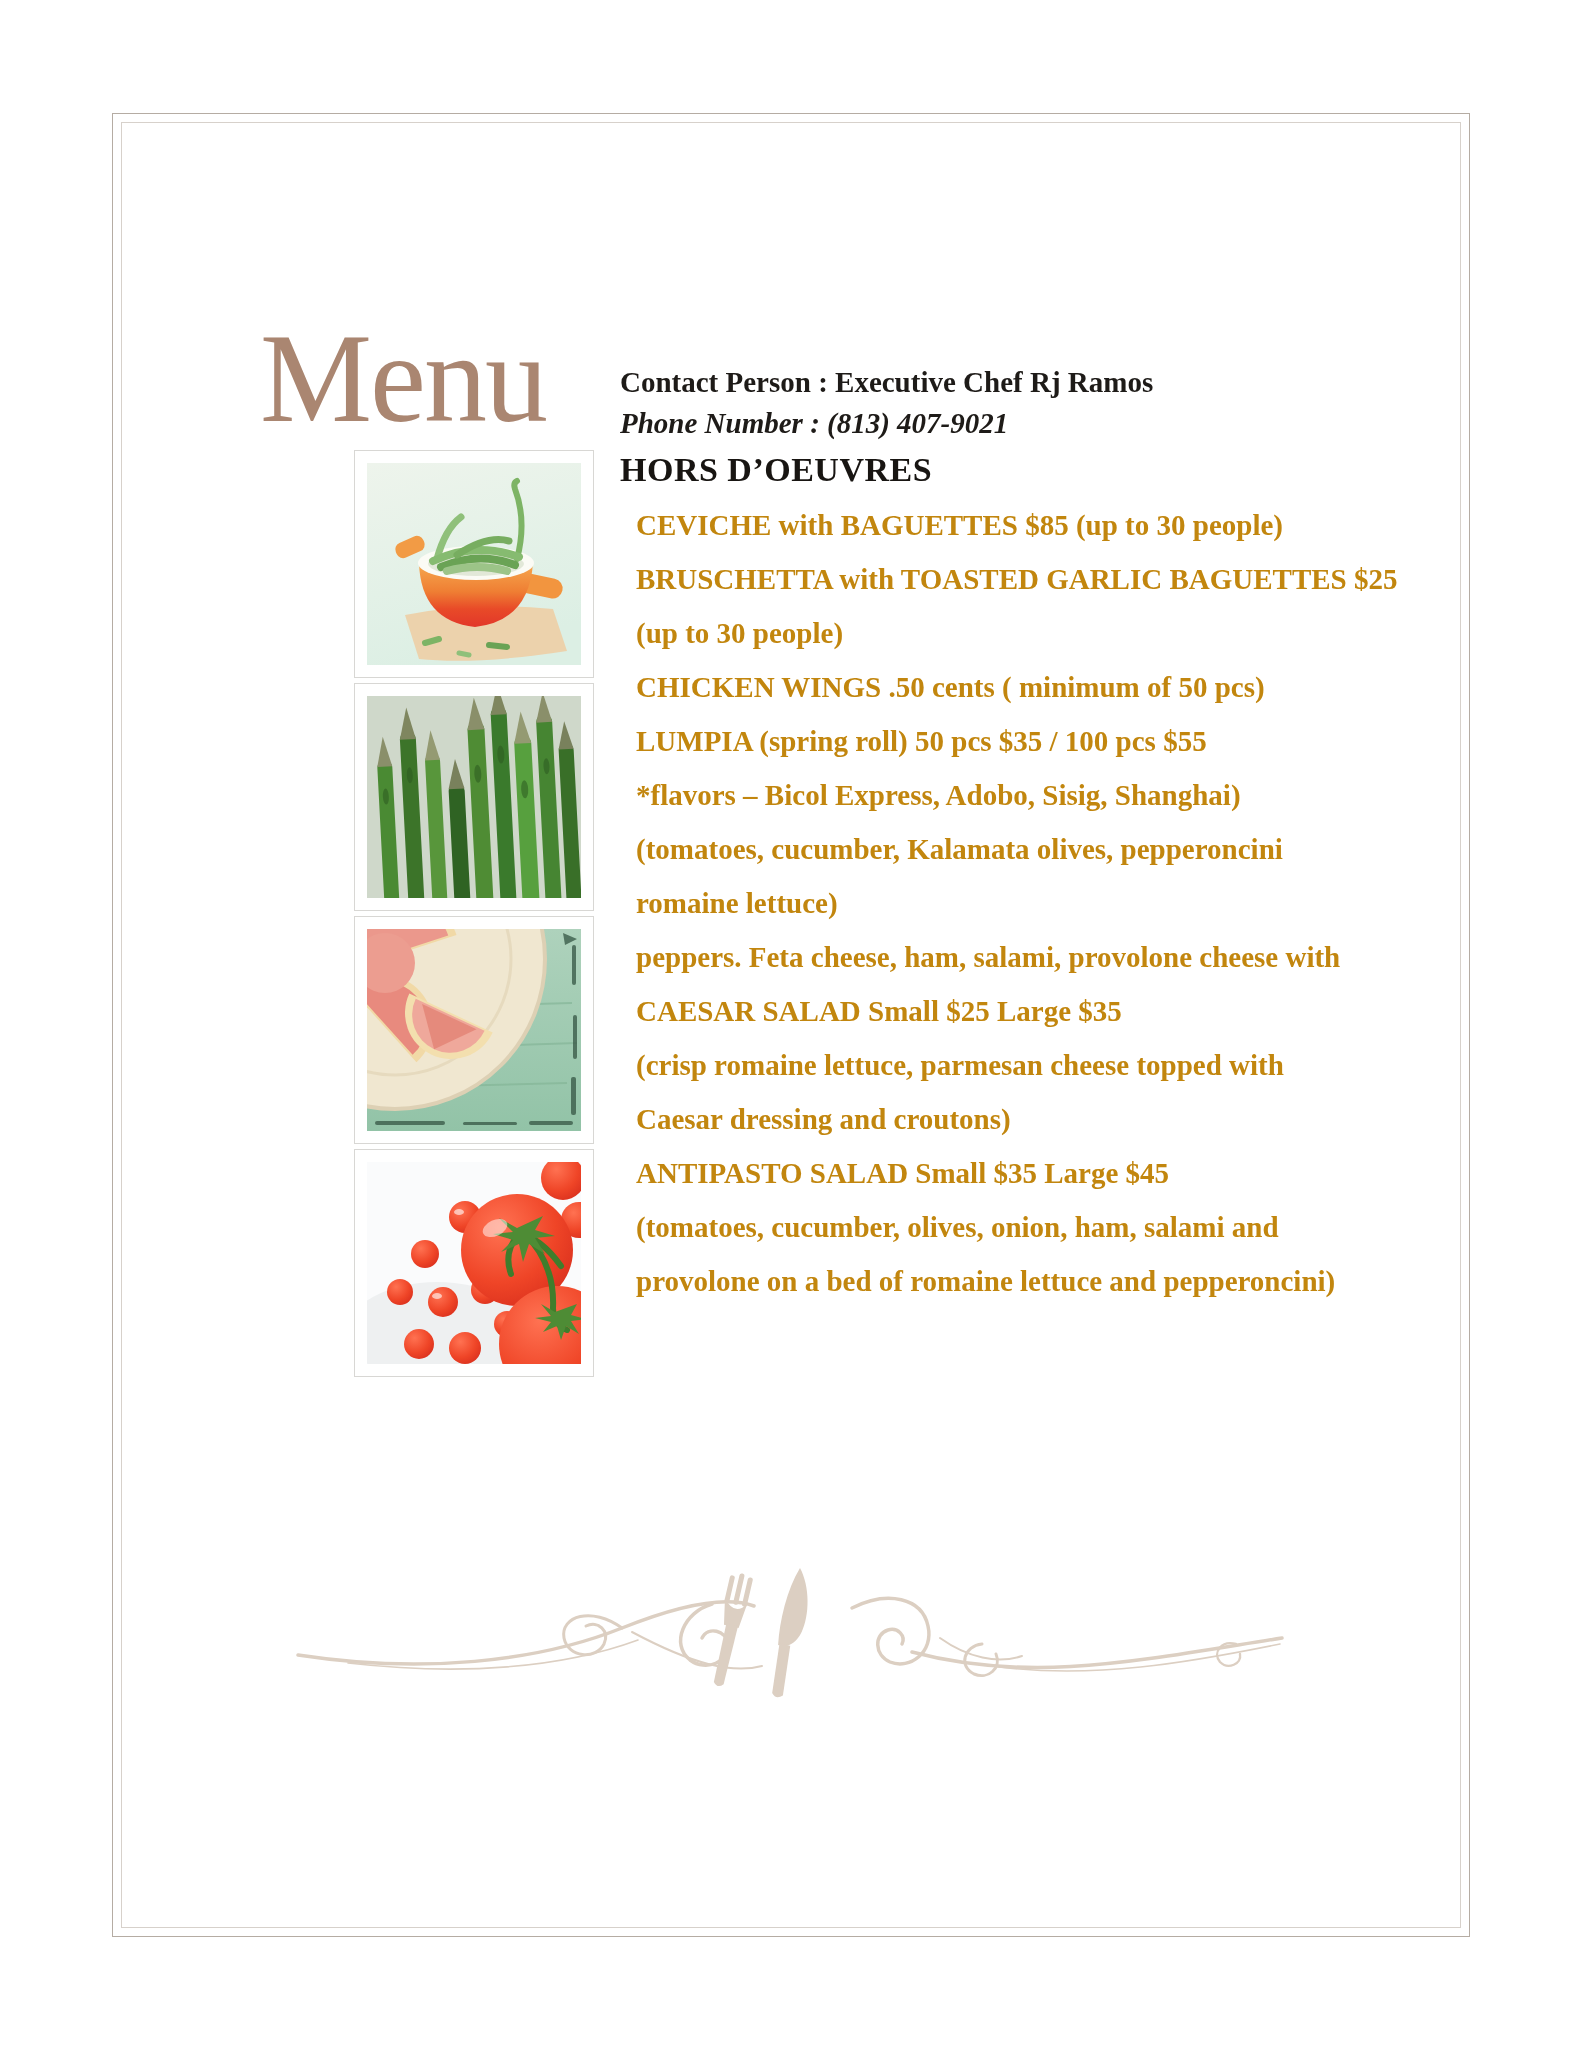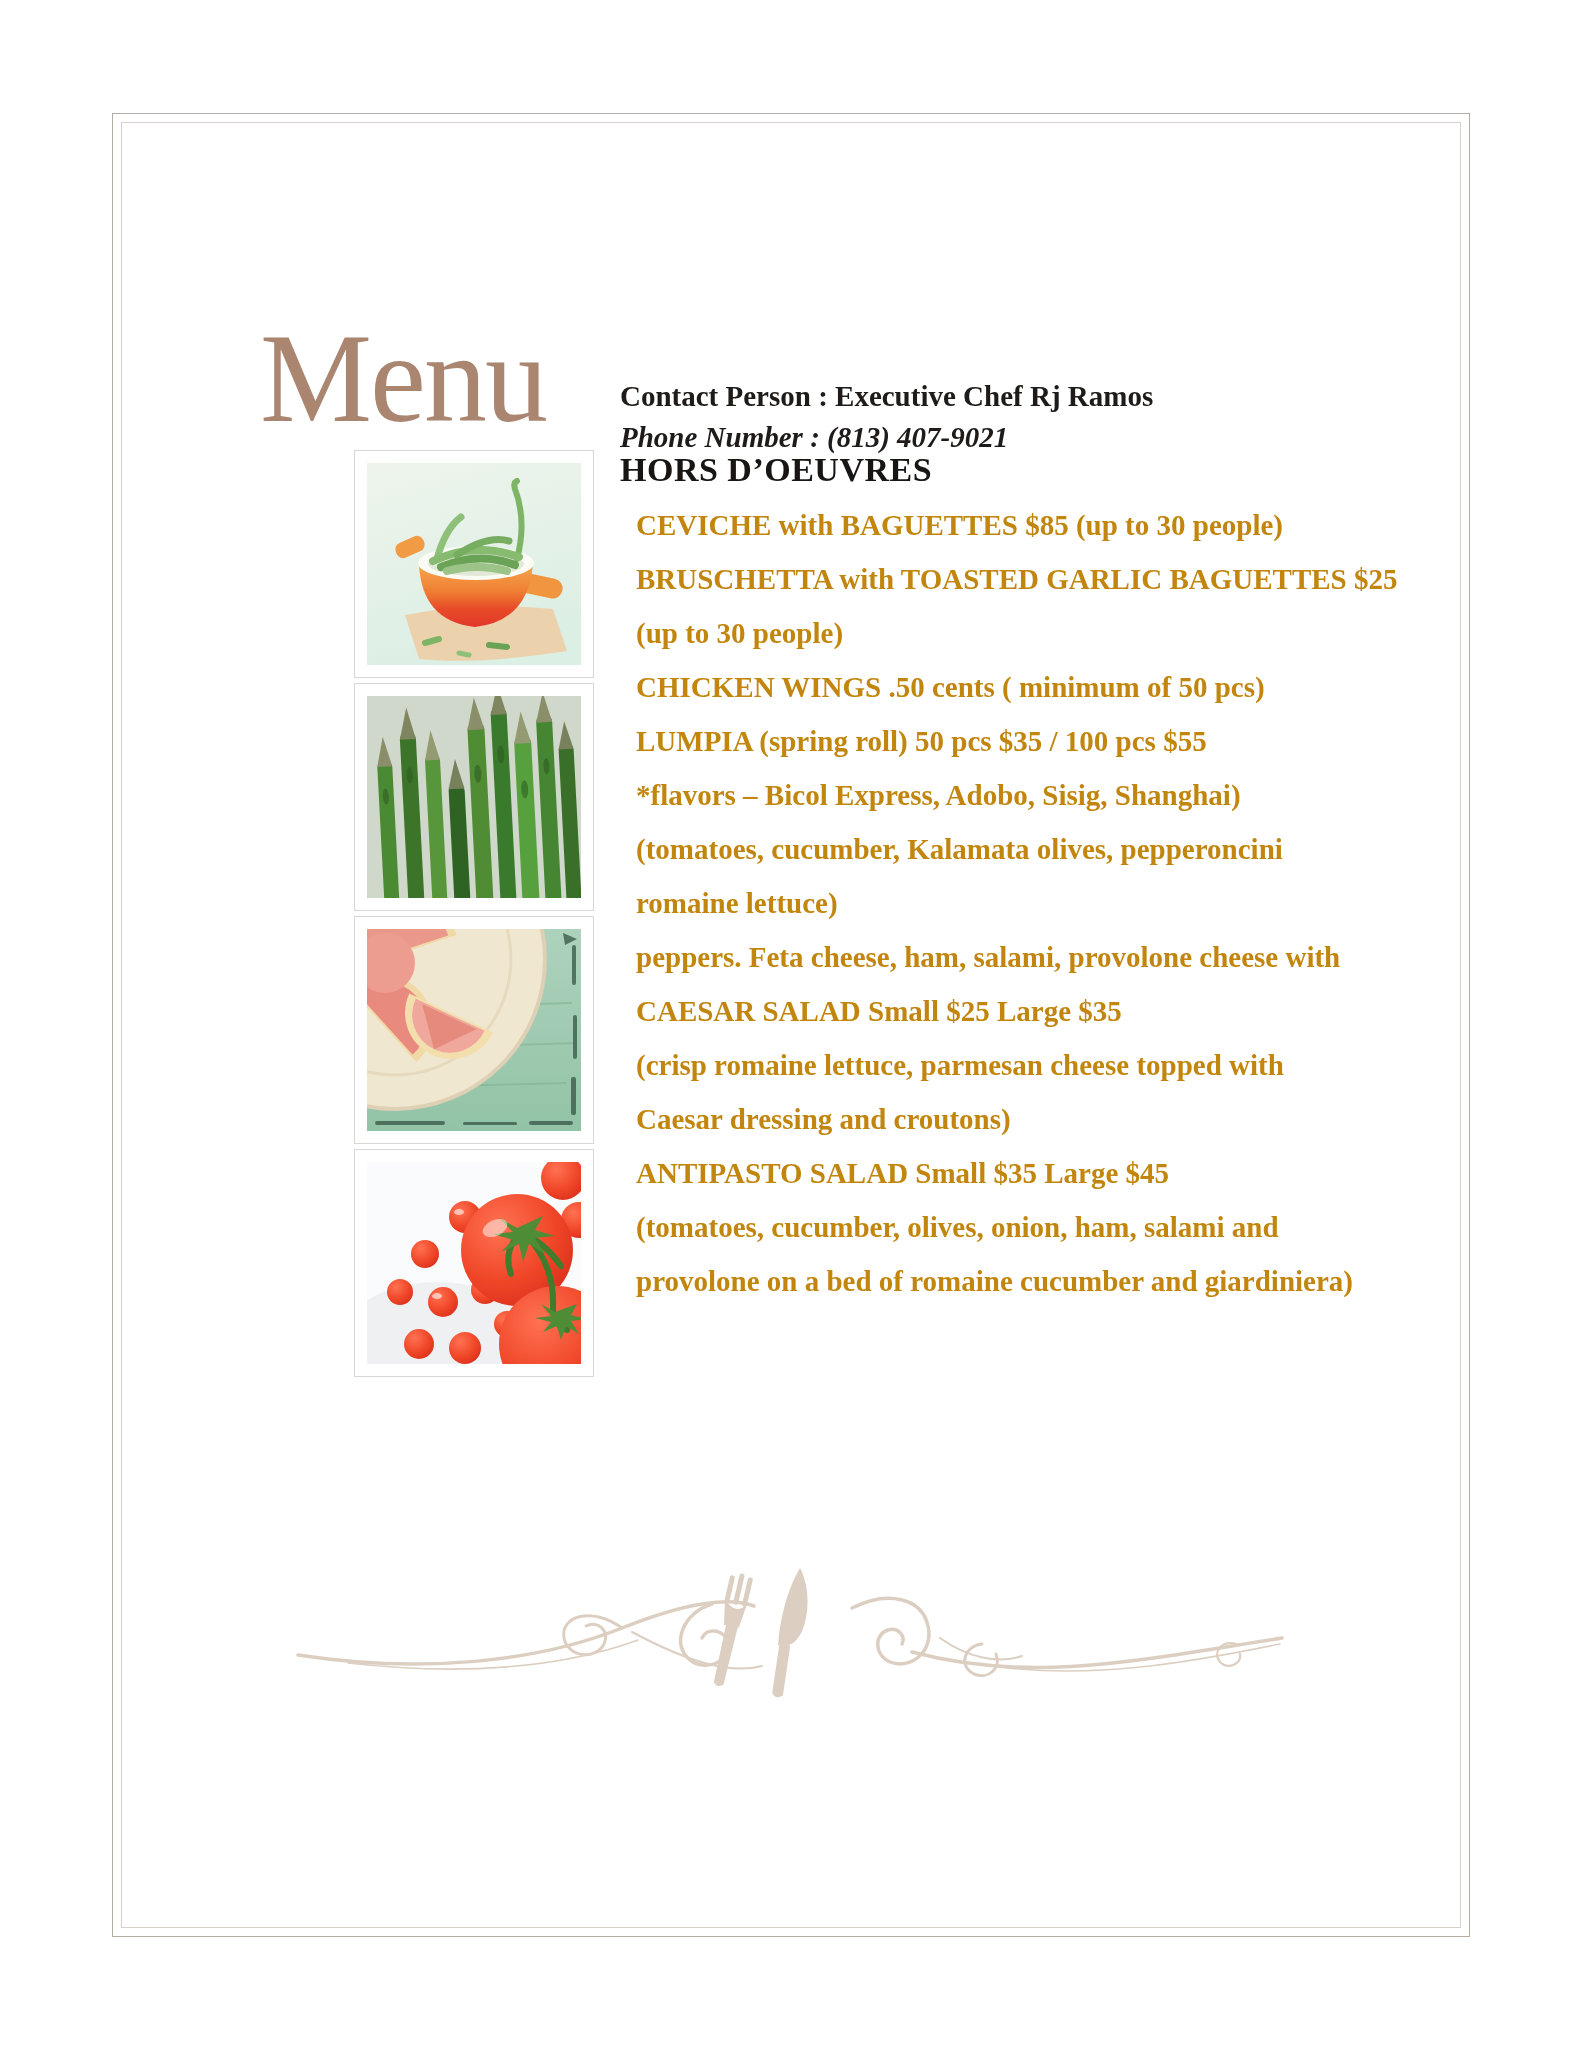--- a/index.html
+++ b/index.html
@@ -17,21 +17,21 @@
   .frame-inner{
     position:absolute;left:8px;top:8px;right:8px;bottom:8px;
     border:1px solid #d7d1cb;
   }
   .doc-title{
     position:absolute;left:260px;top:316px;
     font-size:126px;line-height:1;letter-spacing:-2px;
     color:#aa8671;font-weight:400;
   }
   .contact{
-    position:absolute;left:620px;top:376px;width:640px;
+    position:absolute;left:620px;top:362px;width:640px;
     font-size:29px;line-height:41px;font-weight:bold;color:#1e1b18;
   }
   .contact .phone{font-style:italic;}
   .photo-col{
     position:absolute;left:354px;top:450px;width:240px;
   }
   .photo-cell{
     box-sizing:border-box;width:240px;height:228px;
     background:#ffffff;border:1px solid #d8d7d4;
     padding:12px;margin-bottom:5px;
@@ -240,21 +240,21 @@
       <div class="menu-line">LUMPIA (spring roll) 50 pcs $35 / 100 pcs $55</div>
       <div class="menu-line">*flavors – Bicol Express, Adobo, Sisig, Shanghai)</div>
       <div class="menu-line">(tomatoes, cucumber, Kalamata olives, pepperoncini</div>
       <div class="menu-line">romaine lettuce)</div>
       <div class="menu-line">peppers. Feta cheese, ham, salami, provolone cheese with</div>
       <div class="menu-line">CAESAR SALAD Small $25 Large $35</div>
       <div class="menu-line">(crisp romaine lettuce, parmesan cheese topped with</div>
       <div class="menu-line">Caesar dressing and croutons)</div>
       <div class="menu-line">ANTIPASTO SALAD Small $35 Large $45</div>
       <div class="menu-line">(tomatoes, cucumber, olives, onion, ham, salami and</div>
-      <div class="menu-line">provolone on a bed of romaine cucumber and giardiniera)</div>
+      <div class="menu-line">provolone on a bed of romaine lettuce and pepperoncini)</div>
     </div>
 
   <div class="flourish">
     <svg viewBox="0 0 995 140">
       <g fill="none" stroke="#dccfc2" stroke-linecap="round">
         <path d="M6,95 C130,114 245,102 330,68 C380,48 430,34 462,46" stroke-width="3.5"></path>
         <path d="M56,103 C170,116 270,108 346,80" stroke-width="1.6"></path>
         <path d="M330,68 C300,46 268,56 272,78 C276,98 304,100 312,84 C318,71 306,60 294,66" stroke-width="3"></path>
         <path d="M420,44 C392,52 378,84 398,100 C414,112 438,102 436,84 C434,70 416,66 410,78" stroke-width="3.5"></path>
         <path d="M340,72 C400,104 440,114 470,106" stroke-width="2"></path>

